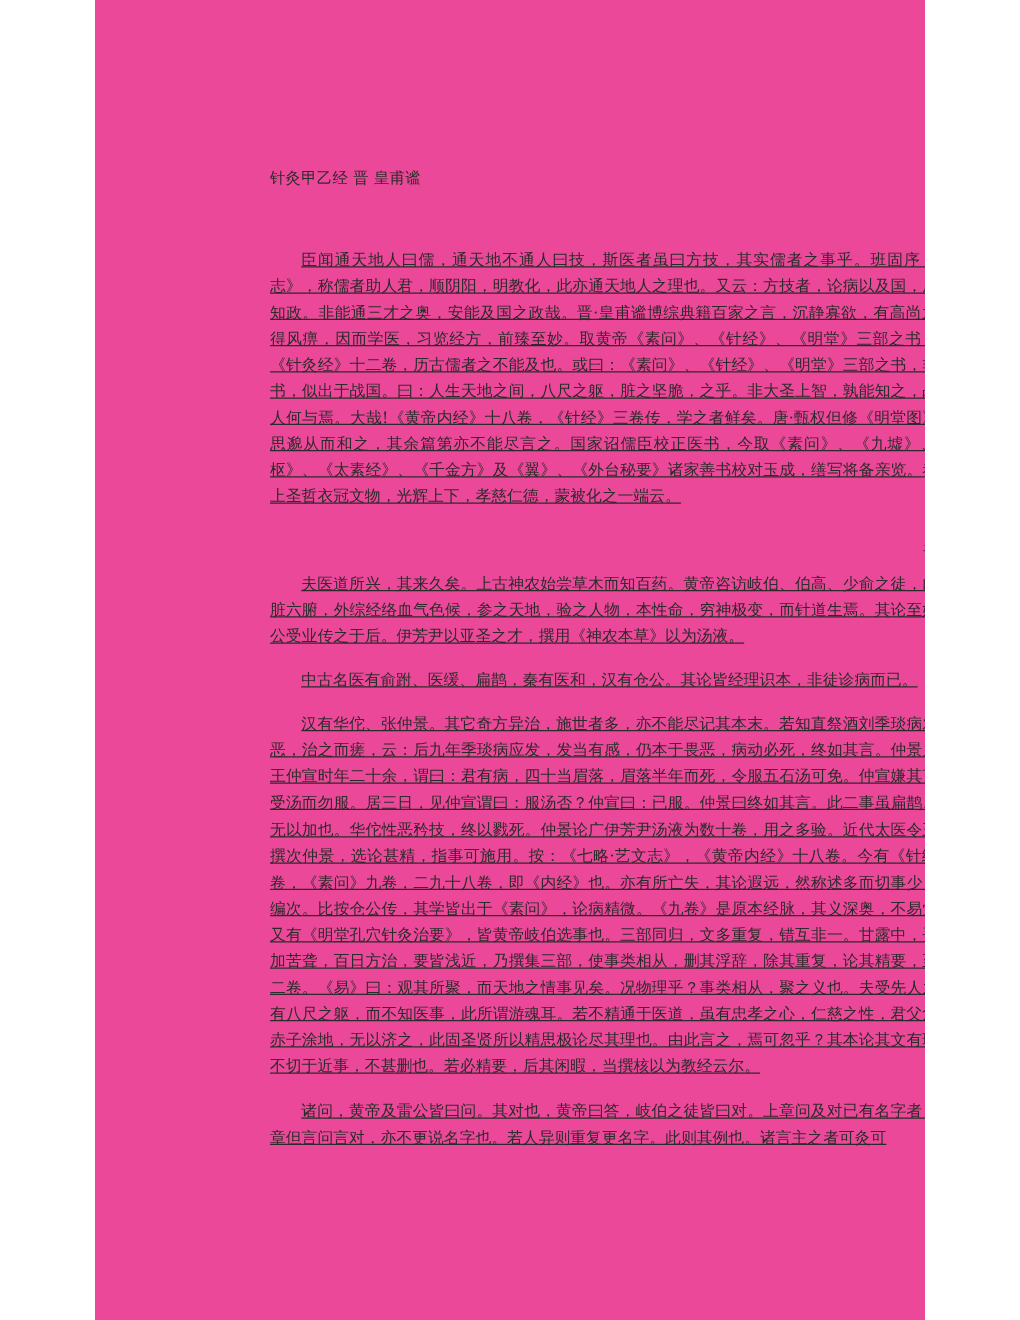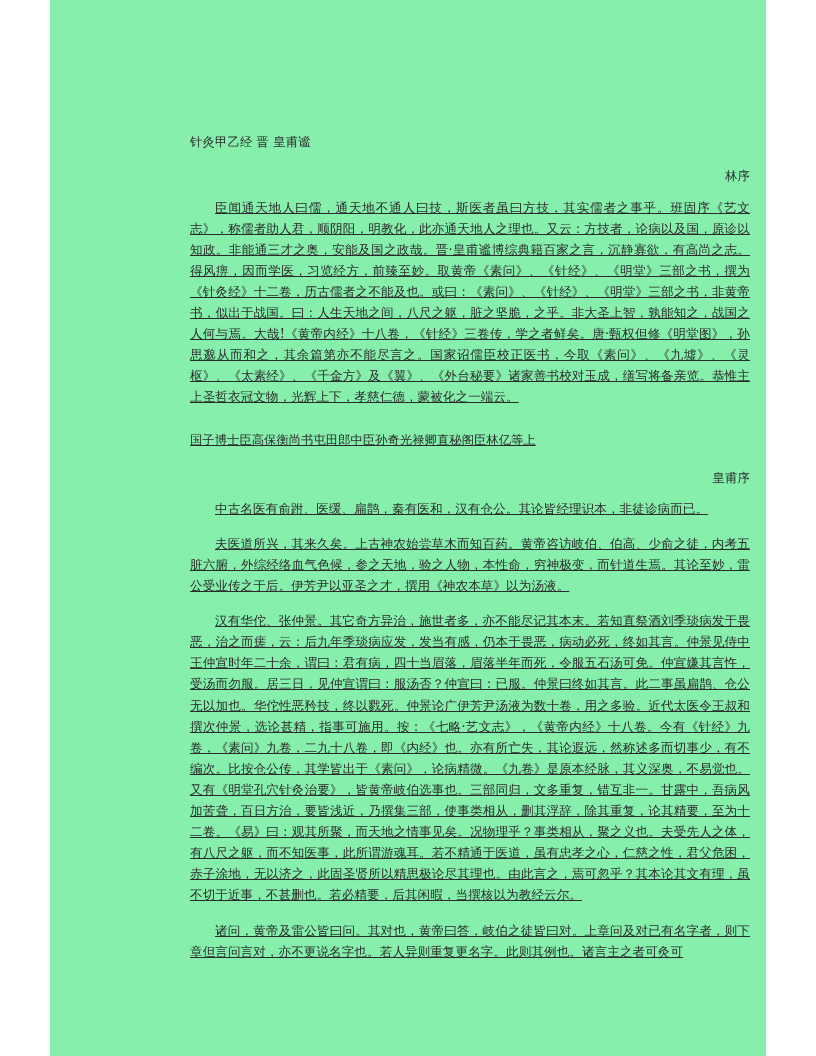--- a/index.html
+++ b/index.html
@@ -2,23 +2,23 @@
 <html><head>
 <meta charset="utf-8">
 <style>
   html, body {
     margin: 0;
     padding: 0;
     background: #ffffff;
   }
   .page {
     position: relative;
-    width: 716px;
+    width: 664px;
     height: 1056px;
-    background: #86efac;
+    background: #ec4899;
     margin: 0 auto;
     overflow: hidden;
     box-sizing: border-box;
     font-family: "DejaVu Serif", "Liberation Serif", serif;
     color: #2b2b2b;
   }
   .content {
     position: absolute;
     left: 140px;
     top: 130px;
@@ -67,27 +67,26 @@
 
 <div class="page">
   <div class="content">
 
     <p class="doc-title">针灸甲乙经  晋  皇甫谧</p>
 
     <p class="section-heading">林序</p>
 
     <p class="para">臣闻通天地人曰儒，通天地不通人曰技，斯医者虽曰方技，其实儒者之事乎。班固序《艺文志》，称儒者助人君，顺阴阳，明教化，此亦通天地人之理也。又云：方技者，论病以及国，原诊以知政。非能通三才之奥，安能及国之政哉。晋·皇甫谧博综典籍百家之言，沉静寡欲，有高尚之志。得风痹，因而学医，习览经方，前臻至妙。取黄帝《素问》、《针经》、《明堂》三部之书，撰为《针灸经》十二卷，历古儒者之不能及也。或曰：《素问》、《针经》、《明堂》三部之书，非黄帝书，似出于战国。曰：人生天地之间，八尺之躯，脏之坚脆，之乎。非大圣上智，孰能知之，战国之人何与焉。大哉!《黄帝内经》十八卷，《针经》三卷传，学之者鲜矣。唐·甄权但修《明堂图》，孙思邈从而和之，其余篇第亦不能尽言之。国家诏儒臣校正医书，今取《素问》、《九墟》、《灵枢》、《太素经》、《千金方》及《翼》、《外台秘要》诸家善书校对玉成，缮写将备亲览。恭惟主上圣哲衣冠文物，光辉上下，孝慈仁德，蒙被化之一端云。</p>
 
-    <p class="para attribution">国子博士臣高保衡尚书屯田郎中臣孙奇光禄卿直秘阁臣林亿等上</p>
 
     <p class="section-heading">皇甫序</p>
 
+    <p class="para">夫医道所兴，其来久矣。上古神农始尝草木而知百药。黄帝咨访岐伯、伯高、少俞之徒，内考五脏六腑，外综经络血气色候，参之天地，验之人物，本性命，穷神极变，而针道生焉。其论至妙，雷公受业传之于后。伊芳尹以亚圣之才，撰用《神农本草》以为汤液。</p>
+
     <p class="para">中古名医有俞跗、医缓、扁鹊，秦有医和，汉有仓公。其论皆经理识本，非徒诊病而已。</p>
-
-    <p class="para">夫医道所兴，其来久矣。上古神农始尝草木而知百药。黄帝咨访岐伯、伯高、少俞之徒，内考五脏六腑，外综经络血气色候，参之天地，验之人物，本性命，穷神极变，而针道生焉。其论至妙，雷公受业传之于后。伊芳尹以亚圣之才，撰用《神农本草》以为汤液。</p>
 
     <p class="para">汉有华佗、张仲景。其它奇方异治，施世者多，亦不能尽记其本末。若知直祭酒刘季琰病发于畏恶，治之而瘥，云：后九年季琰病应发，发当有感，仍本于畏恶，病动必死，终如其言。仲景见侍中王仲宣时年二十余，谓曰：君有病，四十当眉落，眉落半年而死，令服五石汤可免。仲宣嫌其言忤，受汤而勿服。居三日，见仲宣谓曰：服汤否？仲宣曰：已服。仲景曰终如其言。此二事虽扁鹊、仓公无以加也。华佗性恶矜技，终以戮死。仲景论广伊芳尹汤液为数十卷，用之多验。近代太医令王叔和撰次仲景，选论甚精，指事可施用。按：《七略·艺文志》，《黄帝内经》十八卷。今有《针经》九卷，《素问》九卷，二九十八卷，即《内经》也。亦有所亡失，其论遐远，然称述多而切事少，有不编次。比按仓公传，其学皆出于《素问》，论病精微。《九卷》是原本经脉，其义深奥，不易觉也。又有《明堂孔穴针灸治要》，皆黄帝岐伯选事也。三部同归，文多重复，错互非一。甘露中，吾病风加苦聋，百日方治，要皆浅近，乃撰集三部，使事类相从，删其浮辞，除其重复，论其精要，至为十二卷。《易》曰：观其所聚，而天地之情事见矣。况物理乎？事类相从，聚之义也。夫受先人之体，有八尺之躯，而不知医事，此所谓游魂耳。若不精通于医道，虽有忠孝之心，仁慈之性，君父危困，赤子涂地，无以济之，此固圣贤所以精思极论尽其理也。由此言之，焉可忽乎？其本论其文有理，虽不切于近事，不甚删也。若必精要，后其闲暇，当撰核以为教经云尔。</p>
 
 
     <p class="para">诸问，黄帝及雷公皆曰问。其对也，黄帝曰答，岐伯之徒皆曰对。上章问及对已有名字者，则下章但言问言对，亦不更说名字也。若人异则重复更名字。此则其例也。诸言主之者可灸可</p>
 
   </div>
 </div>
 
 </body></html>

